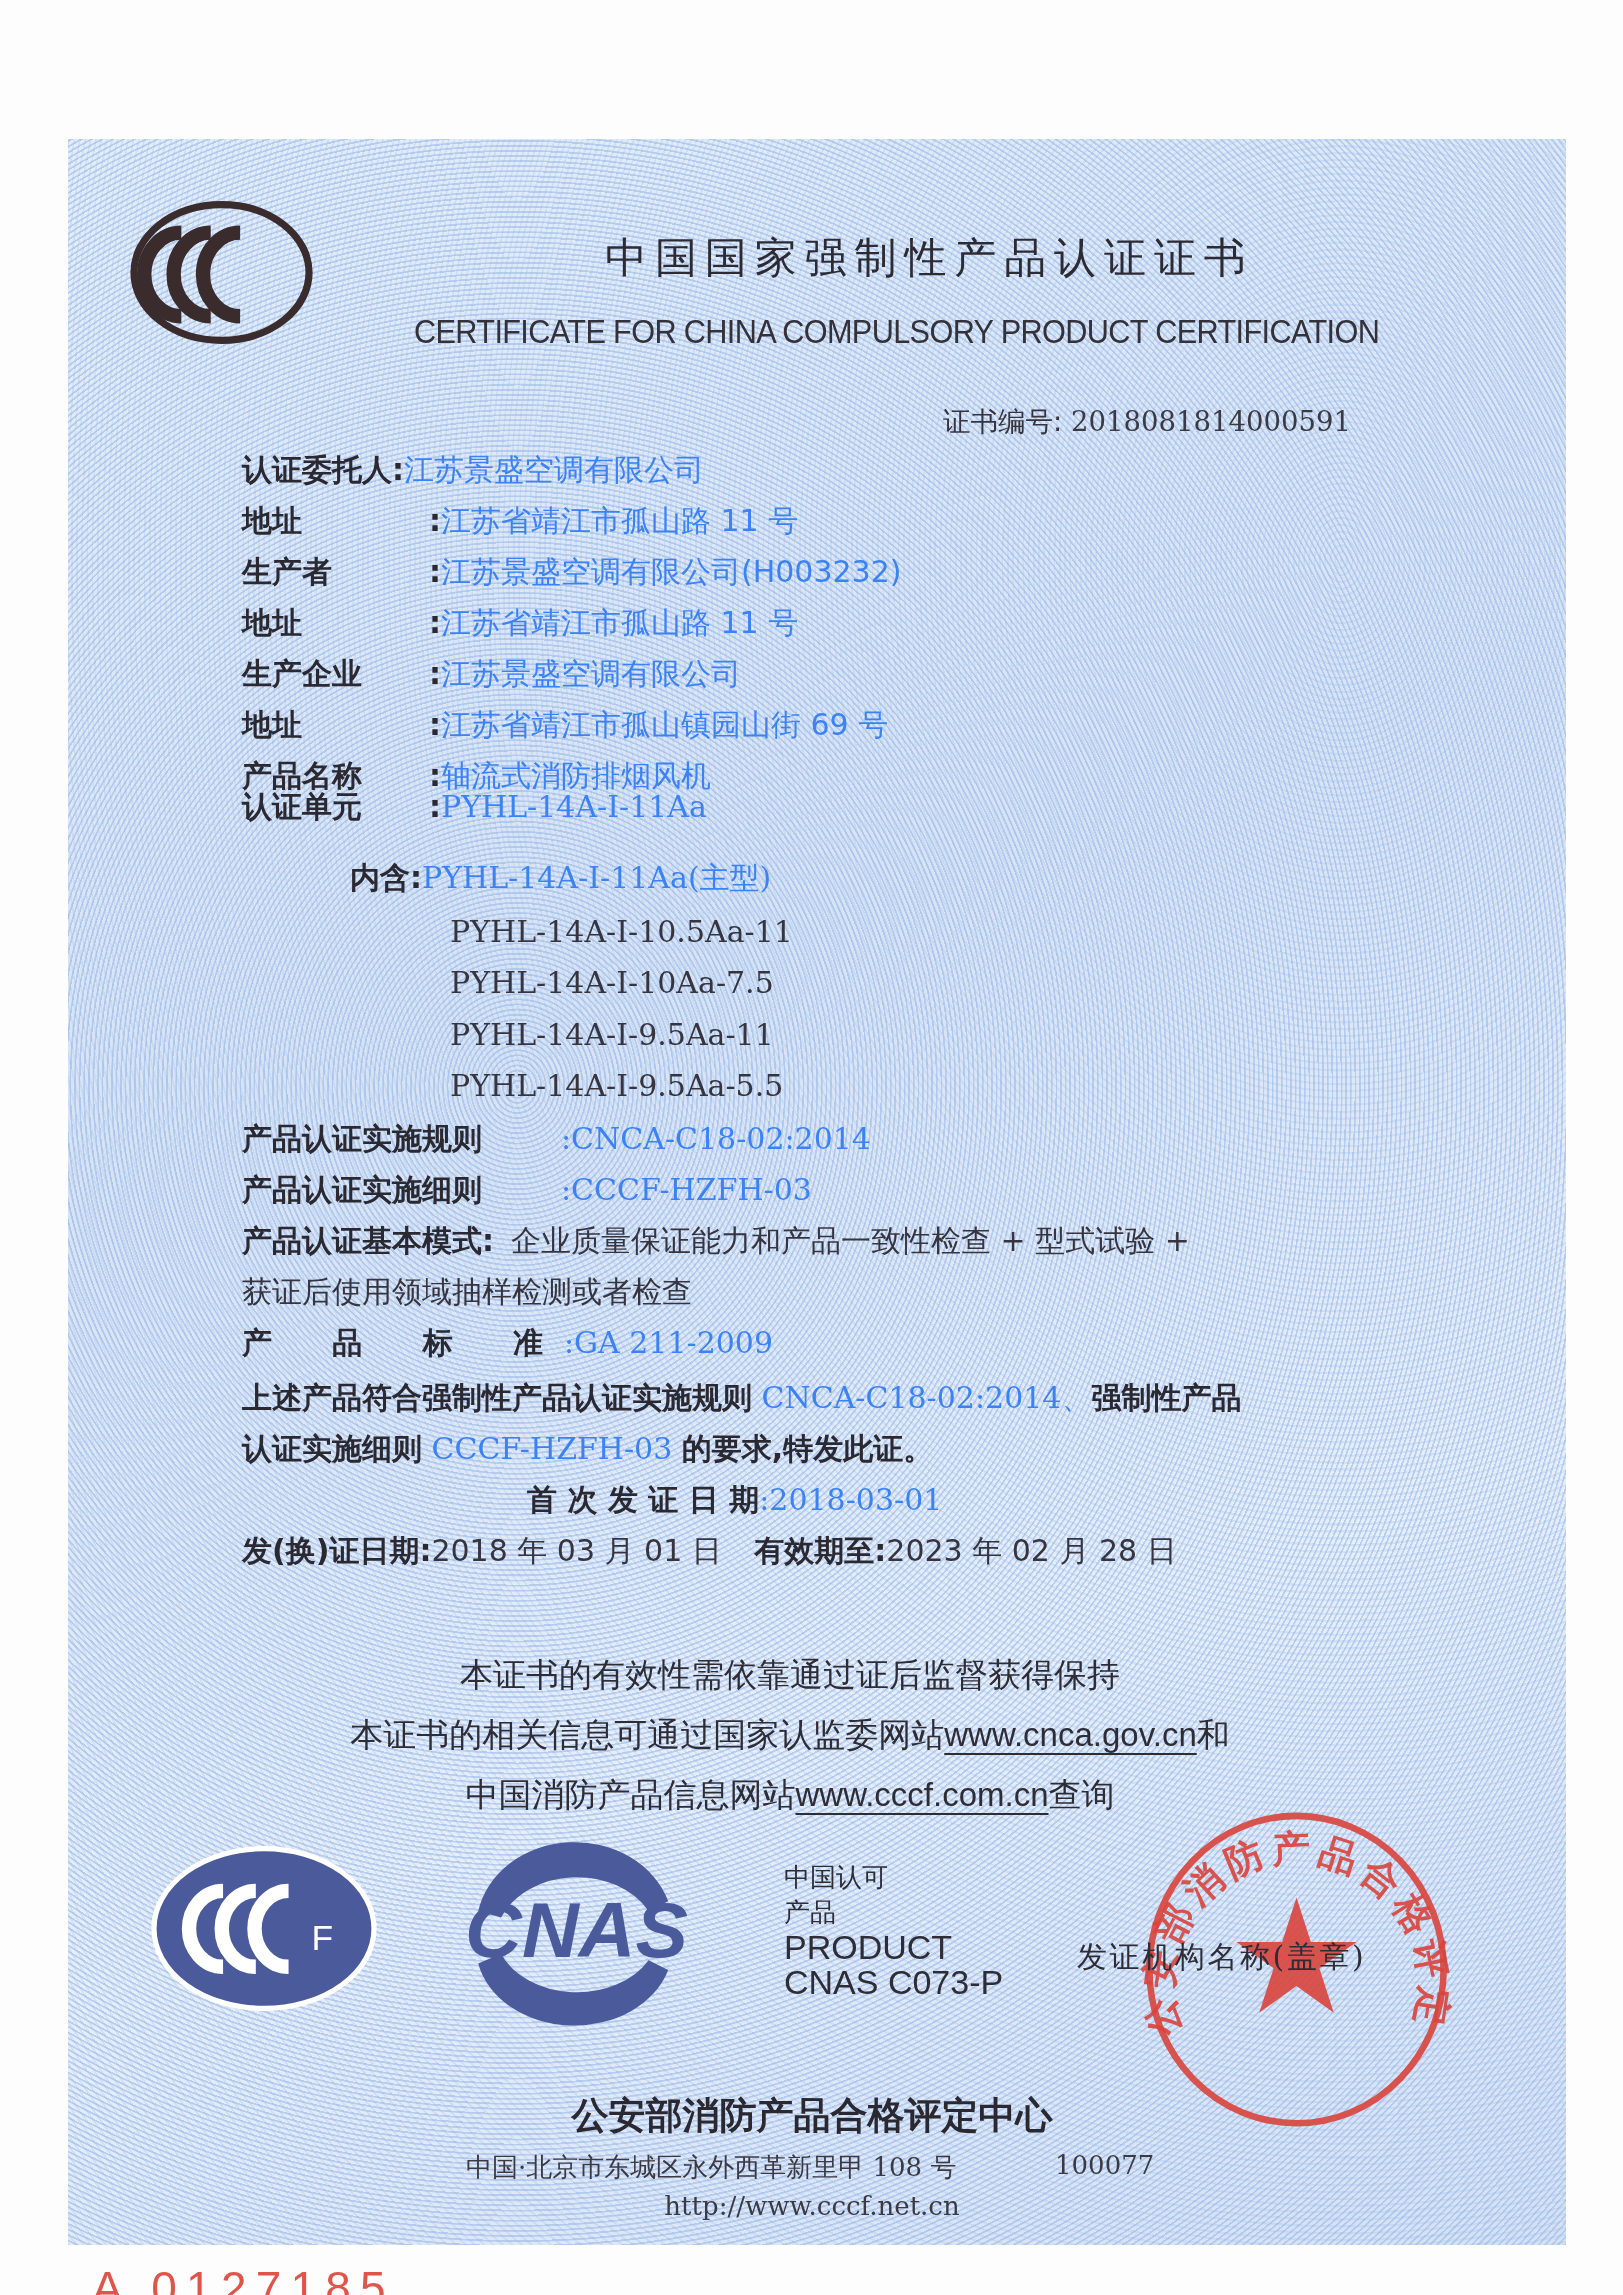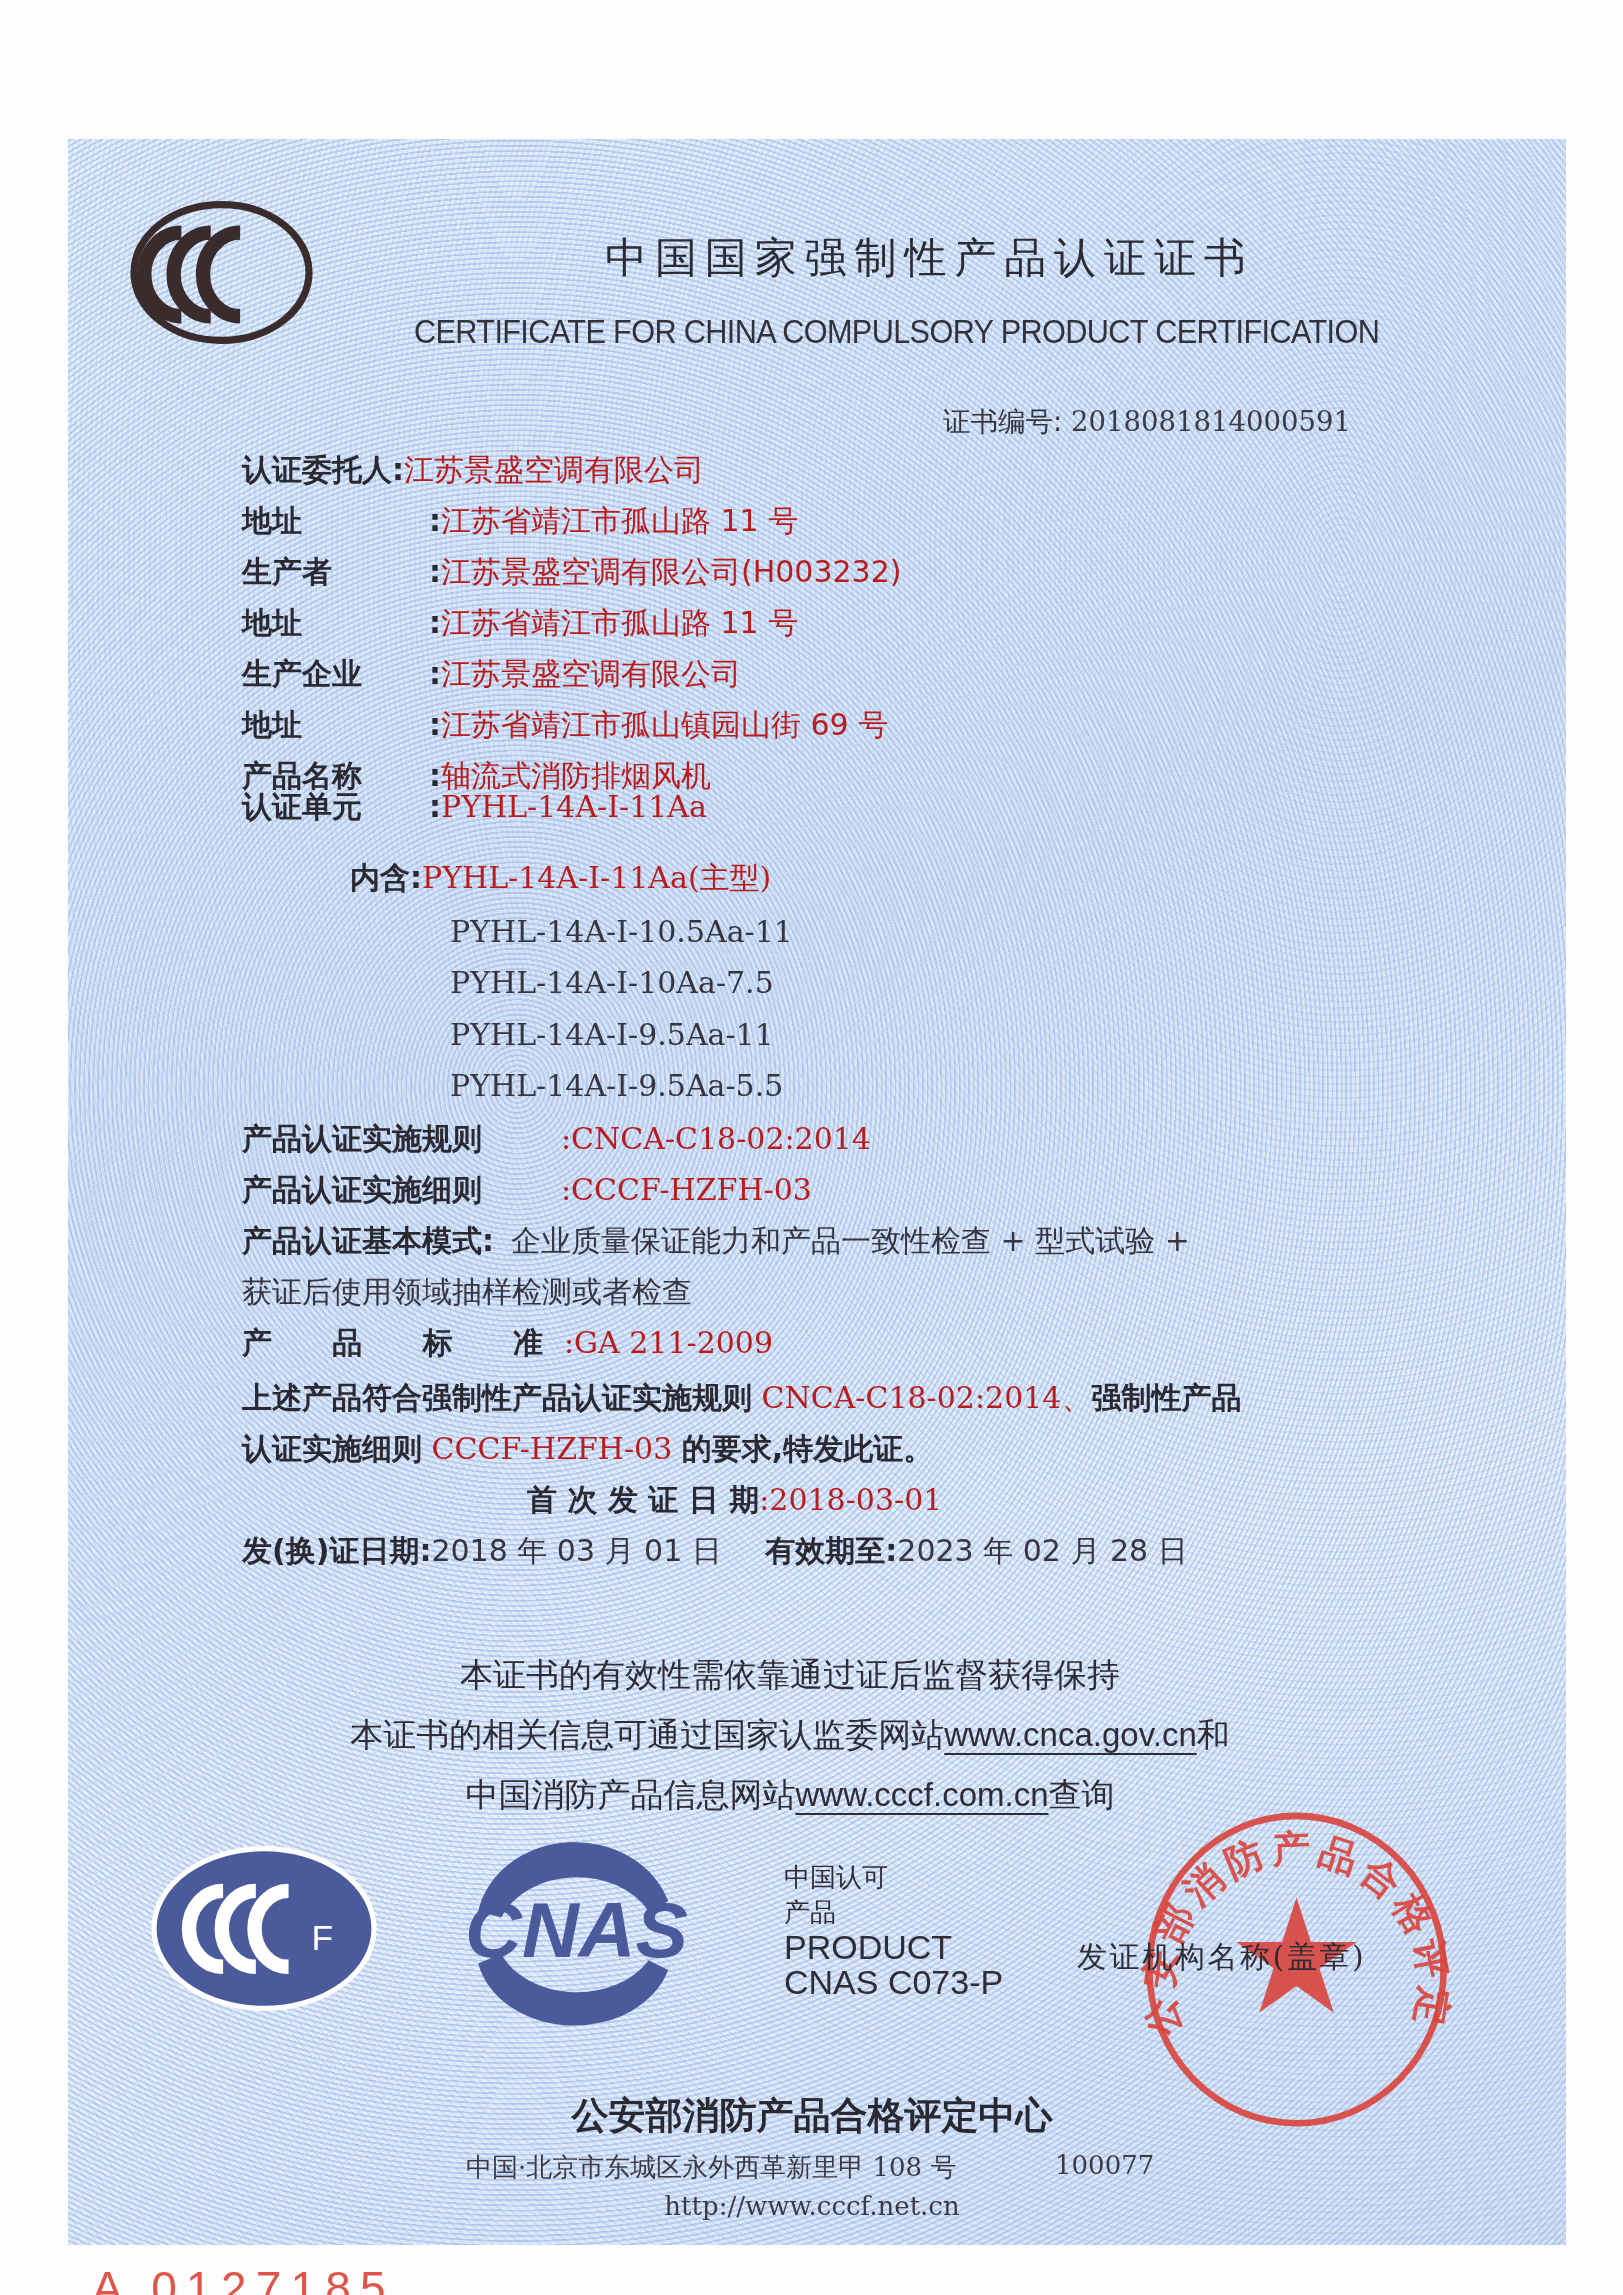--- a/index.html
+++ b/index.html
@@ -21,21 +21,21 @@
 
     
     .ccc-logo { position: absolute; left: 129px; top: 200px; width: 185px; height: 145px; }
     .title-cn { left: 605px; top: 230px; font-family: "DejaVu Sans", "Liberation Sans", sans-serif; font-size: 42px; letter-spacing: 7.9px; color: #2c2a33; }
     .title-en { left: 414px; top: 313px; font-family: "Liberation Sans", "DejaVu Sans", sans-serif; font-size: 33px; color: #33313a; transform: scaleX(0.93); transform-origin: left; letter-spacing: -0.7px; }
     .cert-no { left: 943px; top: 404px; font-size: 27.5px; color: #3b3a44; }
 
     
     .row { position: absolute; left: 242px; font-size: 30px; line-height: 1; }
     .row .lbl { display: inline-block; font-family: "DejaVu Sans", "Liberation Sans", sans-serif; font-weight: bold; color: #2a2830; }
-    .row .val { color: #b91c1c; }
+    .row .val { color: #3b82f6; }
     .lbl-spread { display: inline-flex; justify-content: space-between; width: 187px; }
     .lbl-spread + .colon { font-family: "DejaVu Sans", sans-serif; font-weight: bold; }
     .model { position: absolute; left: 450px; font-size: 30px; color: #36343e; }
     .rule-lbl { display: inline-block; width: 319px; font-family: "DejaVu Sans", sans-serif; font-weight: bold; color: #2a2830; }
     .mode-lbl { display: inline-block; font-family: "DejaVu Sans", sans-serif; font-weight: bold; color: #2a2830; margin-right: 17px; }
     .plain { font-family: "DejaVu Sans", sans-serif; color: #36343e; }
     .std-lbl { display: inline-flex; justify-content: space-between; width: 301px; font-family: "DejaVu Sans", sans-serif; font-weight: bold; color: #2a2830; margin-right: 21px; }
     .bold-sans { font-family: "DejaVu Sans", sans-serif; font-weight: bold; color: #2a2830; }
 
     
@@ -138,21 +138,21 @@
 </div>
 <div class="row" style="top:1434px">
   <span class="bold-sans">认证实施细则</span><span class="val"> CCCF-HZFH-03 </span><span class="bold-sans">的要求,特发此证。</span>
 </div>
 
 <div class="row" style="top:1485px; left:527px">
   <span class="bold-sans">首 次 发 证 日 期</span><span class="val">:2018-03-01</span>
 </div>
 <div class="row" style="top:1536px">
   <span class="bold-sans">发(换)证日期:</span><span class="plain">2018 年 03 月 01 日</span>
-  <span class="bold-sans" style="margin-left:34px">有效期至:</span><span class="plain">2023 年 02 月 28 日</span>
+  <span class="bold-sans" style="margin-left:23px">有效期至:</span><span class="plain">2023 年 02 月 28 日</span>
 </div>
 
 <div class="notice" style="top:1653px">本证书的有效性需依靠通过证后监督获得保持</div>
 <div class="notice" style="top:1713px">
   <span>本证书的相关信息可通过国家认监委网站</span><span class="url">www.cnca.gov.cn</span><span>和</span>
 </div>
 <div class="notice" style="top:1773px">
   <span>中国消防产品信息网站</span><span class="url">www.cccf.com.cn</span><span>查询</span>
 </div>
 

